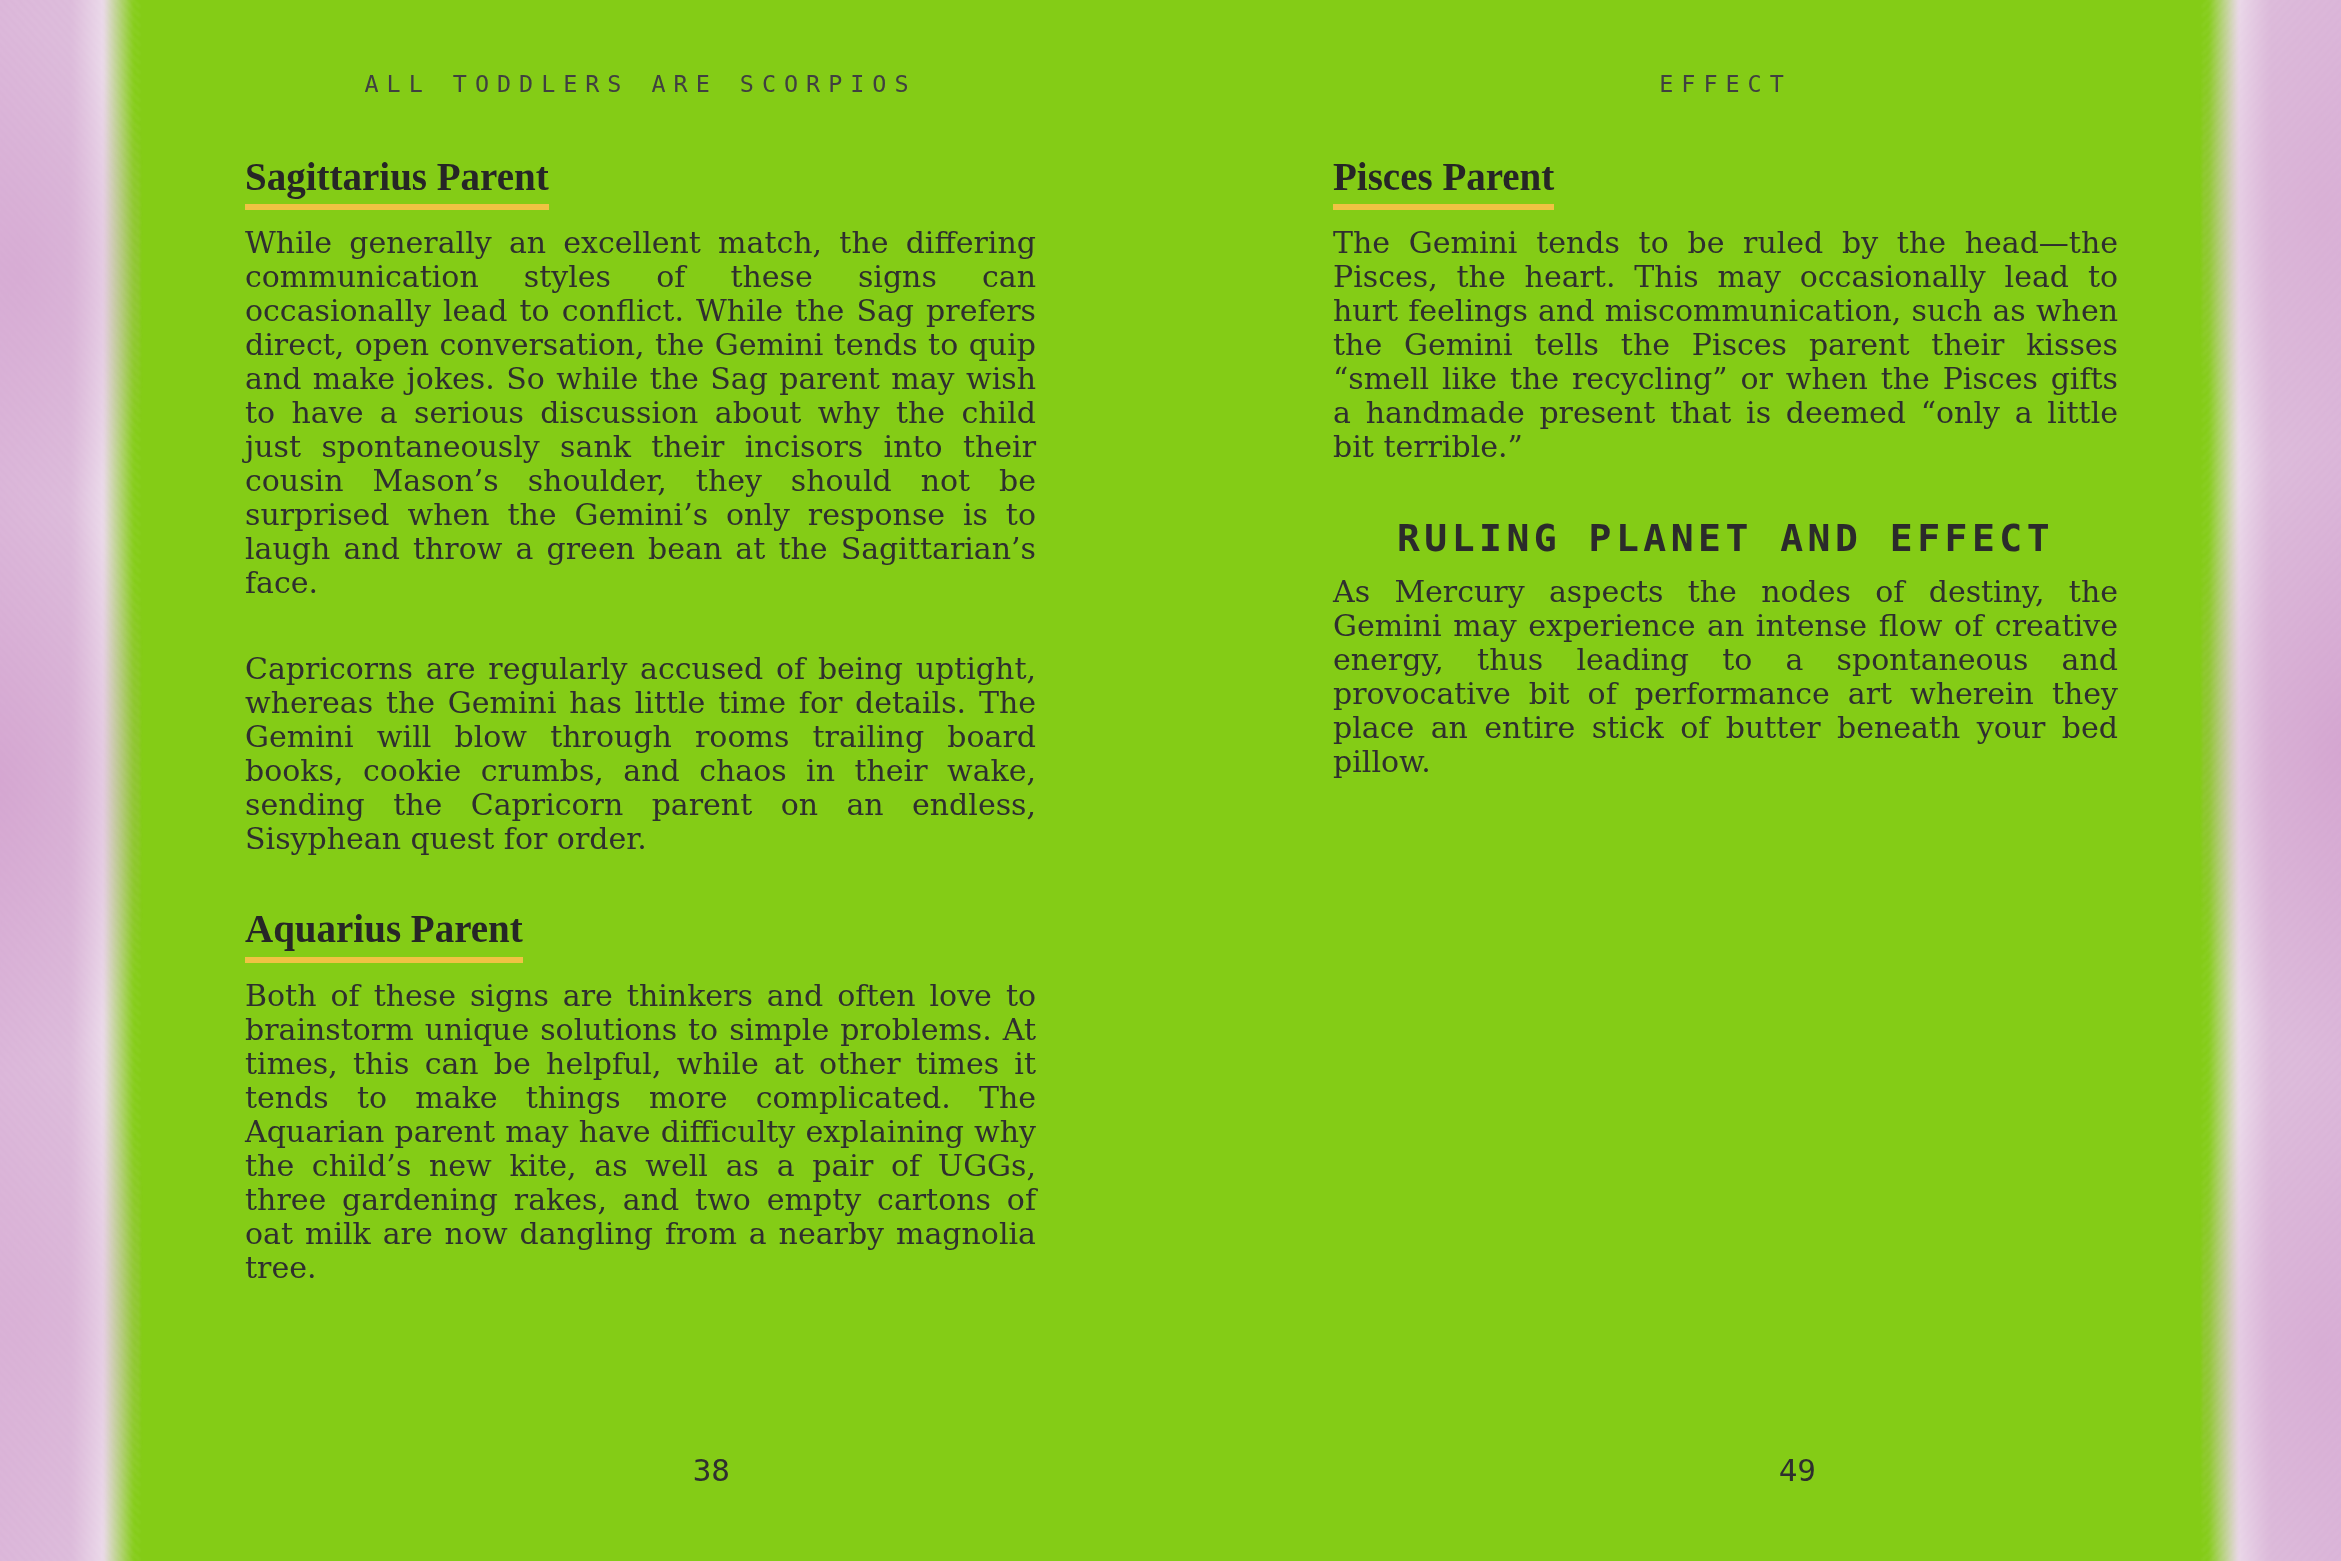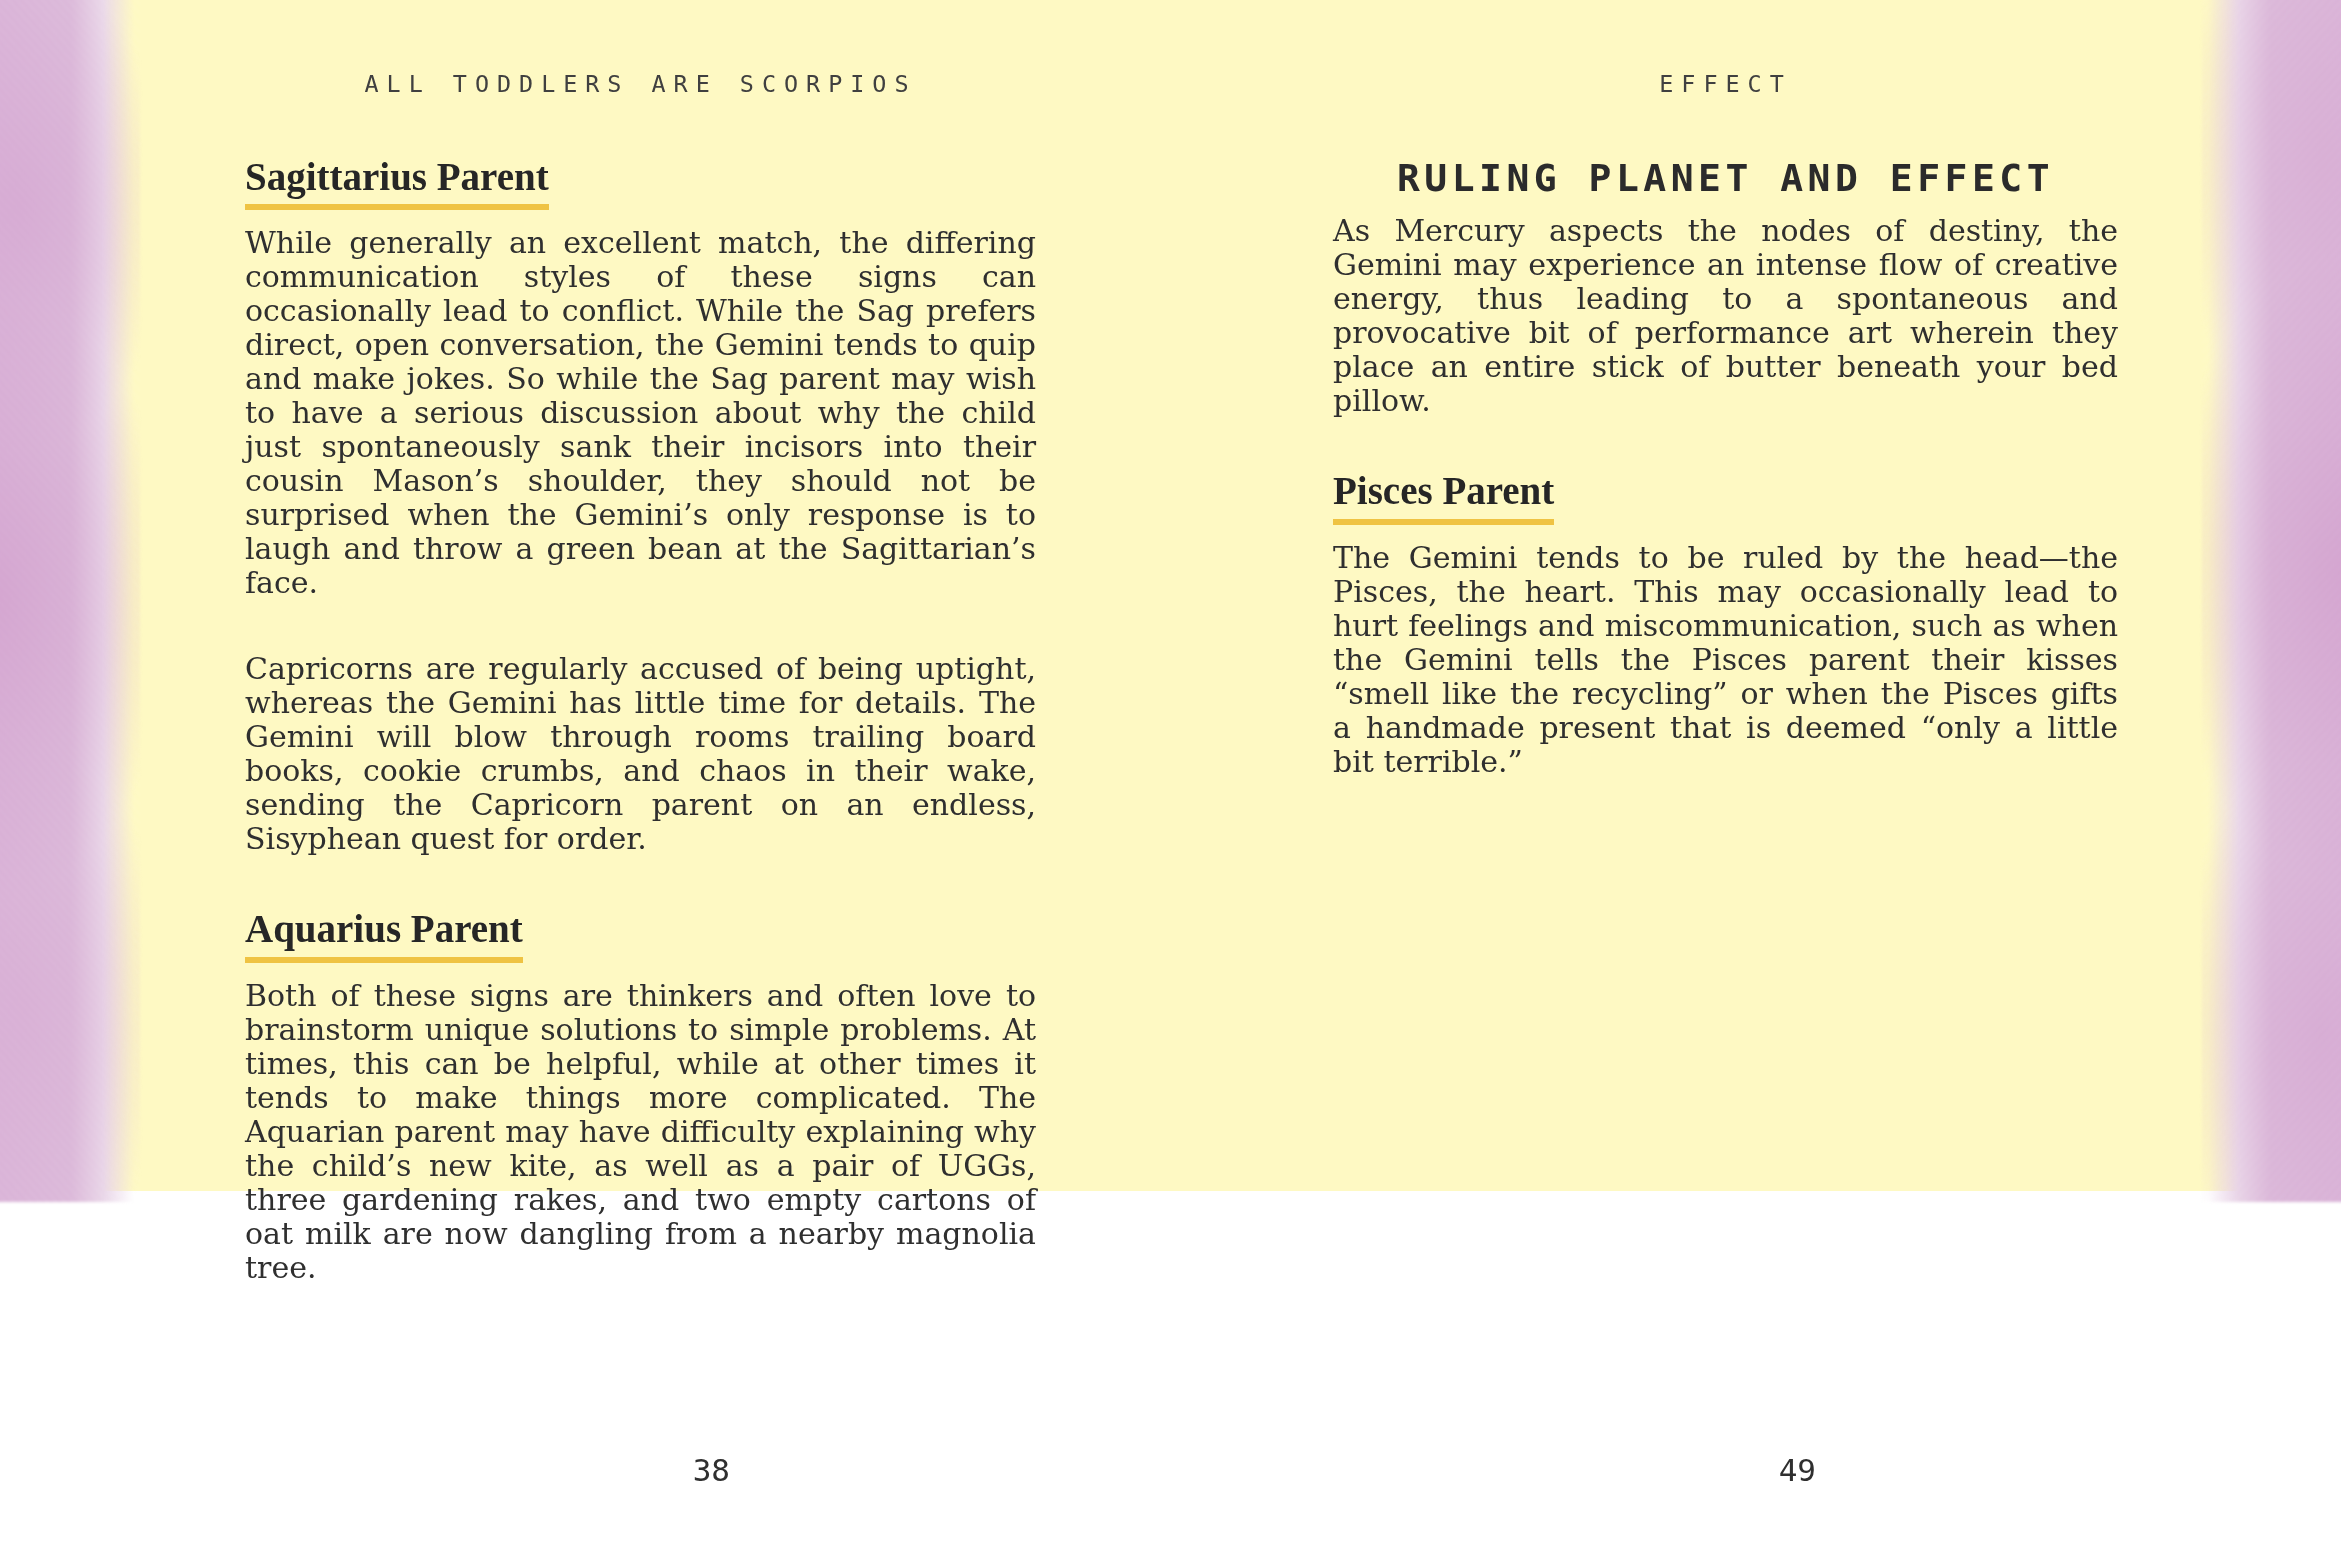--- a/index.html
+++ b/index.html
@@ -8,21 +8,21 @@
     --gold:#efc343;
     --pink1:#dab4d8;
     --pink2:#d3a2cf;
     --pink3:#ead8e9;
   }
   html,body{
     margin:0;padding:0;width:2342px;height:1561px;
     background:#ffffff;overflow:hidden;
     font-family:"DejaVu Serif", serif;
   }
-  .spread{position:relative;width:2342px;height:1191px;background:#fef9c3;}
+  .spread{position:relative;width:2342px;height:1561px;background:#84cc16;}
 
   
   .watercolor{position:absolute;top:-10.8px;bottom:-10.8px;width:153px;pointer-events:none;filter:blur(1.8px);}
   .watercolor.left{
     left:-12.6px;
     background:
       radial-gradient(216px 342px at 20% 18%, rgba(211,162,207,0.55), rgba(211,162,207,0) 72%),
       radial-gradient(252px 414px at 8% 50%, rgba(206,150,200,0.50), rgba(206,150,200,0) 72%),
       radial-gradient(225px 360px at 22% 84%, rgba(214,168,209,0.45), rgba(214,168,209,0) 72%),
       repeating-linear-gradient(48deg, rgba(255,255,255,0.07) 0 2.7px, rgba(255,255,255,0) 2.7px 6.3px),
@@ -98,27 +98,27 @@
     <div class="section">
       <h2><span class="hd">Aquarius Parent</span></h2>
       <p class="body-text">Both of these signs are thinkers and often love to brainstorm unique solutions to simple problems. At times, this can be helpful, while at other times it tends to make things more complicated. The Aquarian parent may have difficulty explaining why the child’s new kite, as well as a pair of UGGs, three gardening rakes, and two empty cartons of oat milk are now dangling from a nearby magnolia tree.</p>
     </div>
   </div>
 
   <div class="page right-page">
     <div class="running-head">EFFECT</div>
 
     <div class="section">
-      <div class="ruling-head">RULING PLANET AND EFFECT</div>
-      <p class="body-text">As Mercury aspects the nodes of destiny, the Gemini may experience an intense flow of creative energy, thus leading to a spontaneous and provocative bit of performance art wherein they place an entire stick of butter beneath your bed pillow.</p>
+      <h2><span class="hd">Pisces Parent</span></h2>
+      <p class="body-text">The Gemini tends to be ruled by the head—the Pisces, the heart. This may occasionally lead to hurt feelings and miscommunication, such as when the Gemini tells the Pisces parent their kisses “smell like the recycling” or when the Pisces gifts a handmade present that is deemed “only a little bit terrible.”</p>
     </div>
 
     <div class="section">
-      <h2><span class="hd">Pisces Parent</span></h2>
-      <p class="body-text">The Gemini tends to be ruled by the head—the Pisces, the heart. This may occasionally lead to hurt feelings and miscommunication, such as when the Gemini tells the Pisces parent their kisses “smell like the recycling” or when the Pisces gifts a handmade present that is deemed “only a little bit terrible.”</p>
+      <div class="ruling-head">RULING PLANET AND EFFECT</div>
+      <p class="body-text">As Mercury aspects the nodes of destiny, the Gemini may experience an intense flow of creative energy, thus leading to a spontaneous and provocative bit of performance art wherein they place an entire stick of butter beneath your bed pillow.</p>
     </div>
   </div>
 
   <div class="page-number left">38</div>
   <div class="page-number right">49</div>
 
 </div>
 
 
 </body></html>

